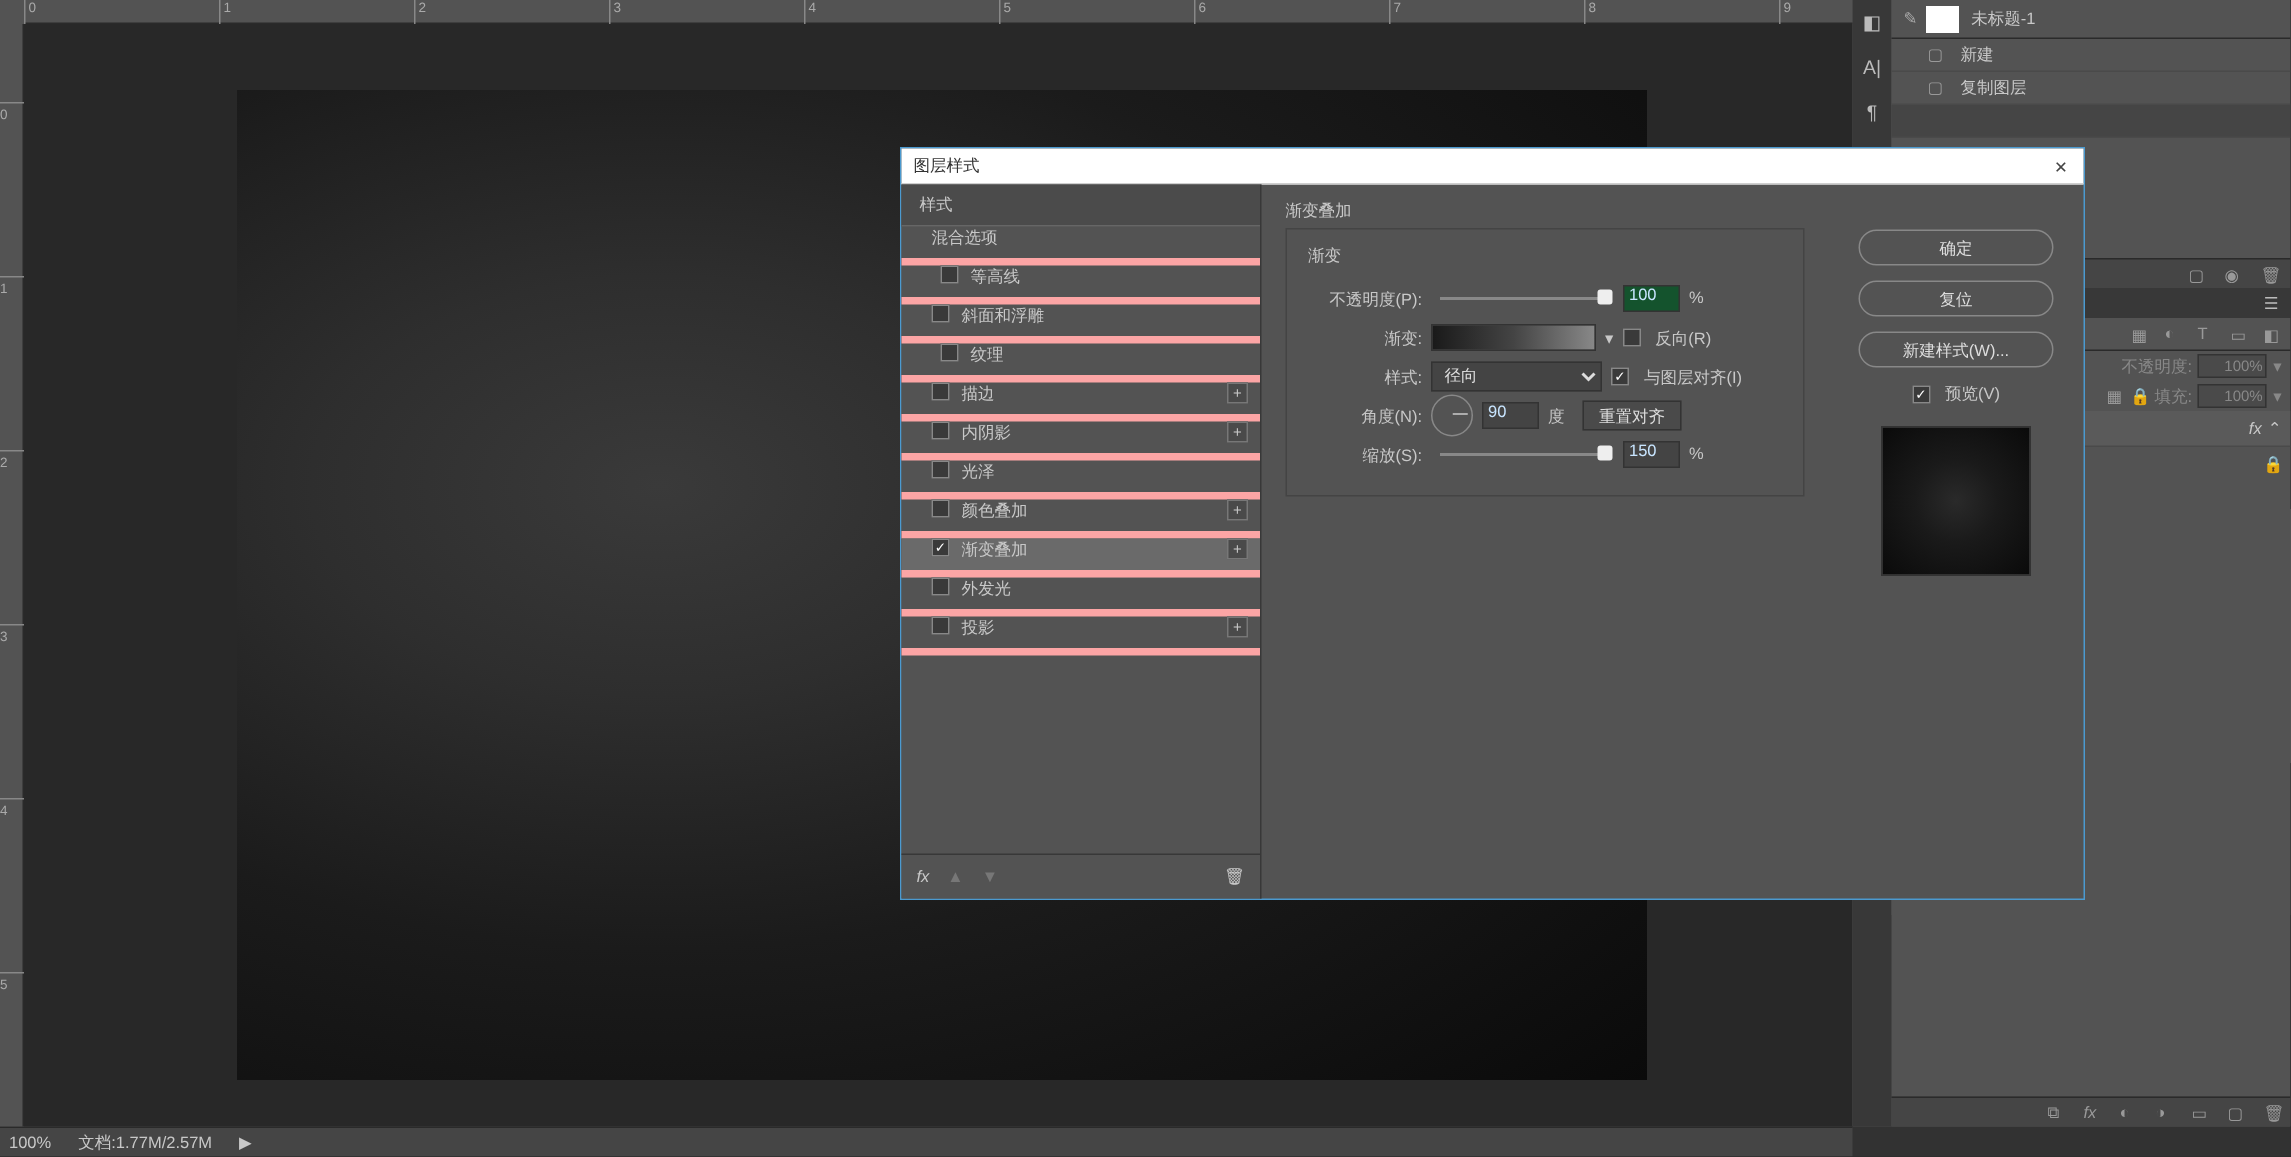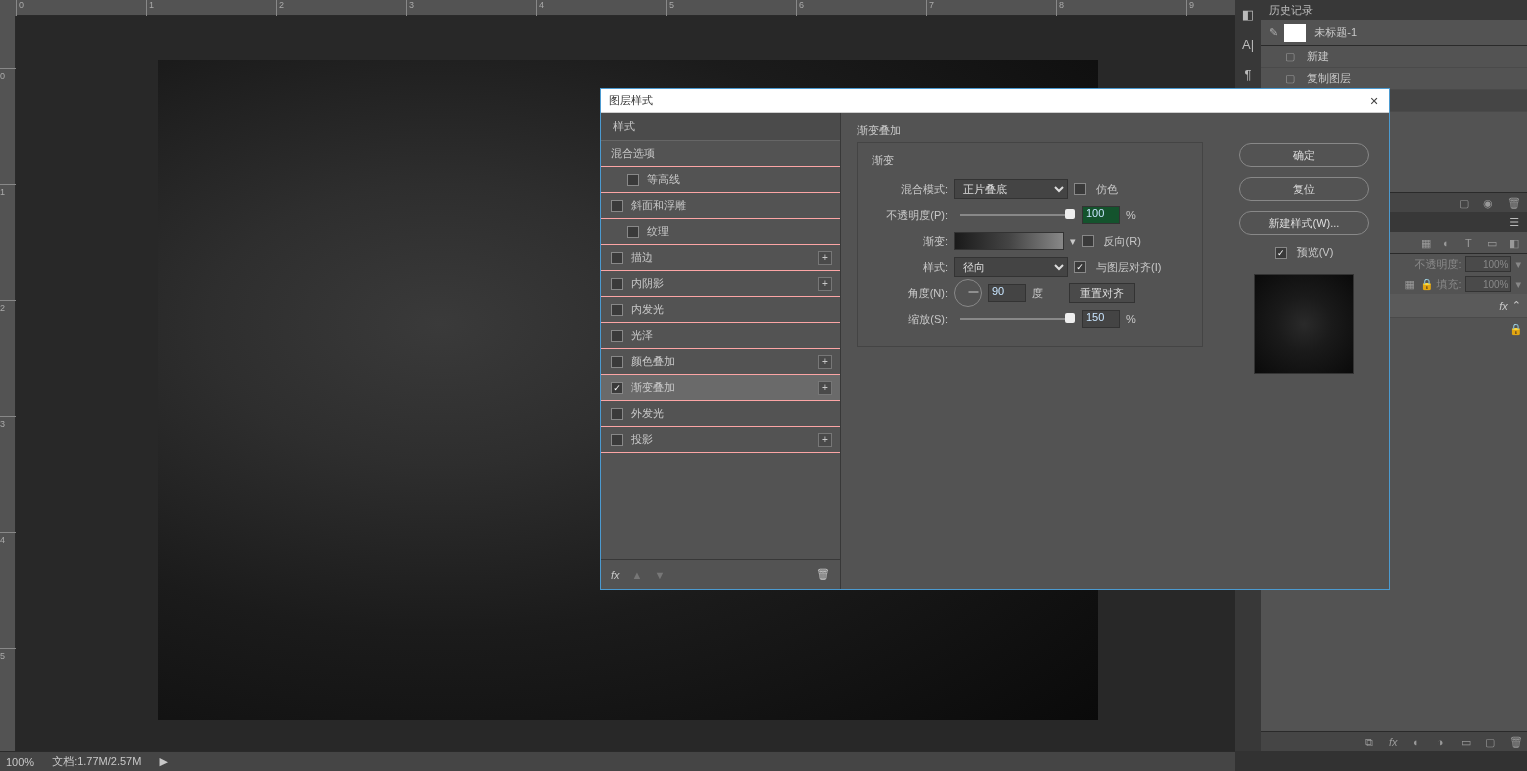--- a/index.html
+++ b/index.html
@@ -38,28 +38,28 @@
 .layers-opt-row { height: 20px; display: flex; align-items: center; justify-content: flex-end; padding: 0 6px; gap: 4px; color: #888; }
 .layers-list { }
 .layer-row { height: 24px; display: flex; align-items: center; padding: 0 6px; background: #5a5a5a; border-bottom: 1px solid #4a4a4a; font-size: 10px; }
 .layer-sub { height: 22px; display: flex; align-items: center; padding: 0 6px 0 32px; background: #535353; }
 .layers-bottom { position: absolute; bottom: 0; left: 0; right: 0; height: 20px; display: flex; align-items: center; justify-content: flex-end; gap: 12px; padding: 0 6px; background: #454545; border-top: 1px solid #2a2a2a; }
 
 
 .status-bar { position: absolute; bottom: 0; left: 0; right: 292px; height: 20px; background: #454545; border-top: 1px solid #2a2a2a; display: flex; align-items: center; padding: 0 6px; color: #c8c8c8; gap: 18px; }
 
 
-.dialog { position: absolute; top: 88px; left: 600px; width: 790px; height: 502px; background: #535353; border: 1px solid #4b9ad0; z-index: 100; }
+.dialog { position: absolute; top: 98px; left: 600px; width: 790px; height: 502px; background: #535353; border: 1px solid #4b9ad0; z-index: 100; }
 .dlg-title { height: 24px; background: #fff; color: #333; display: flex; align-items: center; padding: 0 8px; border-bottom: 1px solid #cfcfcf; font-size: 12px; }
 .dlg-close { position: absolute; right: 6px; top: 3px; width: 18px; height: 18px; display: flex; align-items: center; justify-content: center; color: #444; cursor: pointer; }
 .dlg-body { position: absolute; top: 24px; left: 0; right: 0; bottom: 0; display: flex; }
 
 .styles-col { width: 240px; border-right: 1px solid #383838; background: #535353; display: flex; flex-direction: column; }
 .styles-col .hdr { height: 28px; display: flex; align-items: center; padding: 0 12px; background: #4b4b4b; border-bottom: 1px solid #666; }
-.style-row { height: 26px; display: flex; align-items: center; padding: 0 10px; position: relative; border-bottom: 1px solid #fca5a5; }
+.style-row { height: 26px; display: flex; align-items: flex-start; padding: 0 20px; position: relative; border-bottom: 5px solid #fca5a5; }
 .style-row.indent { padding-left: 26px; }
 .style-row .cb { width: 12px; height: 12px; margin-right: 8px; background: #3a3a3a; border: 1px solid #888; display: inline-flex; align-items: center; justify-content: center; font-size: 9px; color: #fff; }
 .style-row .plus { position: absolute; right: 8px; width: 14px; height: 14px; background: #4a4a4a; border: 1px solid #777; display: flex; align-items: center; justify-content: center; font-size: 10px; }
 .style-row.active { background: #6a6a6a; }
 .styles-col-footer { margin-top: auto; height: 30px; display: flex; align-items: center; padding: 0 10px; gap: 12px; border-top: 1px solid #383838; }
 
 .settings-col { flex: 1; padding: 10px 16px; }
 .group { border: 1px solid #444; padding: 10px 14px 14px; }
 .group-title { margin-bottom: 8px; }
 .opt-row { display: flex; align-items: center; height: 26px; gap: 6px; }
@@ -112,21 +112,20 @@
   <div class="canvas"></div>
 </div>
 
 <div class="right-dock">
   <div class="dock-icon-col">
     <div class="dock-icon">◧</div>
     <div class="dock-icon">A|</div>
     <div class="dock-icon">¶</div>
   </div>
   <div class="panel-area">
-    <div class="panel-tab-row">历史记录</div>
     <div class="panel-head">
       <span style="margin-right:6px;color:#aaa">✎</span>
       <div class="doc-thumb"></div>
       <span>未标题-1</span>
     </div>
     <div class="history-list">
       <div class="history-item">
         <span class="hist-icon">▢</span>
         <span>新建</span>
       </div>
@@ -228,24 +227,20 @@
             <span>描边</span>
             <span class="plus">+</span>
           </div>
           <div class="style-row">
             <span class="cb"></span>
             <span>内阴影</span>
             <span class="plus">+</span>
           </div>
           <div class="style-row">
             <span class="cb"></span>
-            <span>内发光</span>
-          </div>
-          <div class="style-row">
-            <span class="cb"></span>
             <span>光泽</span>
           </div>
           <div class="style-row">
             <span class="cb"></span>
             <span>颜色叠加</span>
             <span class="plus">+</span>
           </div>
           <div class="style-row active">
             <span class="cb">✓</span>
             <span>渐变叠加</span>
@@ -267,26 +262,20 @@
         <span style="color:#777">▼</span>
         <span style="margin-left:auto">🗑</span>
       </div>
     </div>
 
     <div class="settings-col">
       <div style="margin-bottom:4px">渐变叠加</div>
       <div class="group">
         <div class="group-title">渐变</div>
 
-        <div class="opt-row">
-          <span class="opt-label">混合模式:</span>
-          <select class="select" style="width:114px"><option>正片叠底</option></select>
-          <span class="cb2"></span>
-          <span>仿色</span>
-        </div>
 
         <div class="opt-row">
           <span class="opt-label">不透明度(P):</span>
           <div class="slider-rail">
               <div class="slider-knob" style="left:100%"></div>
             </div>
           <span class="num-in sel">100</span>
           <span>%</span>
         </div>
 
@@ -303,21 +292,21 @@
           <select class="select" style="width:114px"><option>径向</option></select>
           <span class="cb2">✓</span>
           <span>与图层对齐(I)</span>
         </div>
 
         <div class="opt-row">
           <span class="opt-label">角度(N):</span>
           <div class="angle-dial"></div>
           <span class="num-in">90</span>
           <span>度</span>
-          <button class="btn-sm" style="margin-left:20px">重置对齐</button>
+          <button class="btn-sm" style="margin-left:6px">重置对齐</button>
         </div>
 
         <div class="opt-row">
           <span class="opt-label">缩放(S):</span>
           <div class="slider-rail">
               <div class="slider-knob" style="left:100%"></div>
             </div>
           <span class="num-in">150</span>
           <span>%</span>
         </div>

